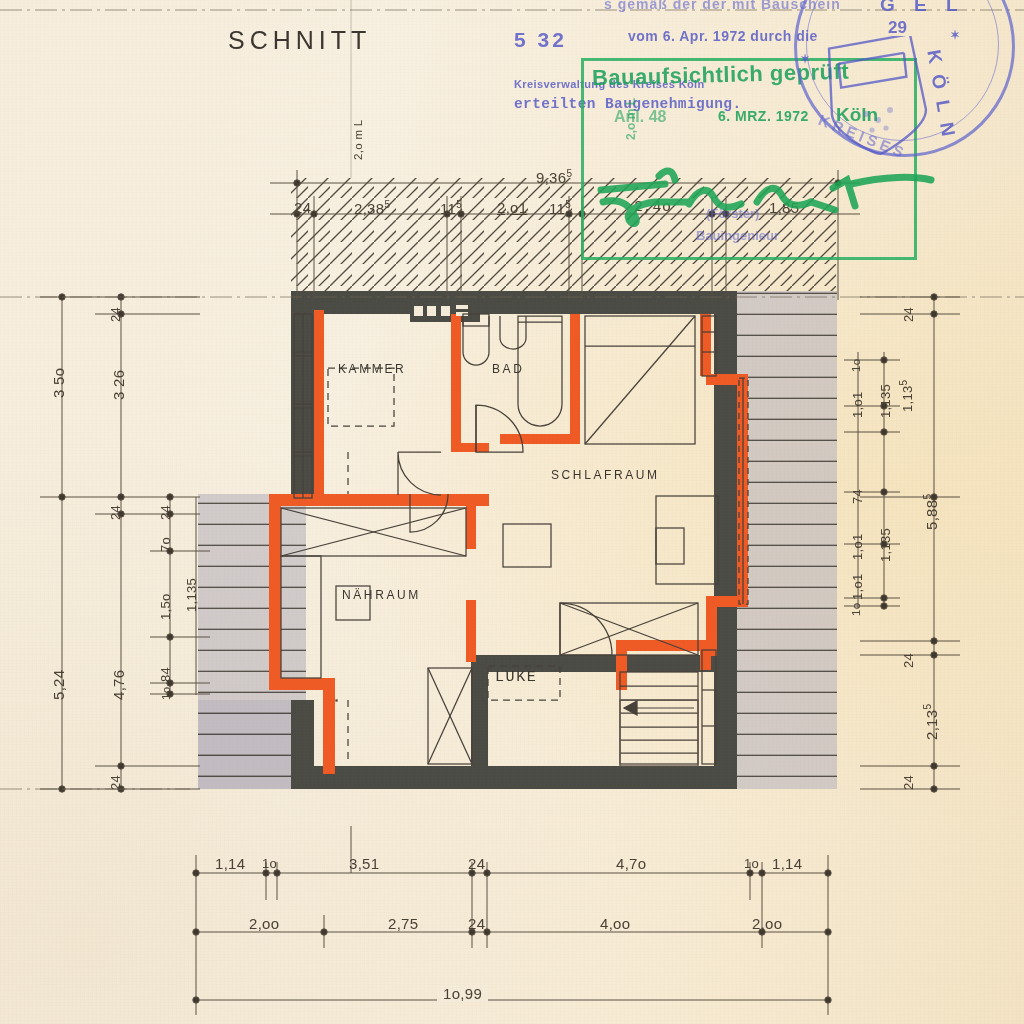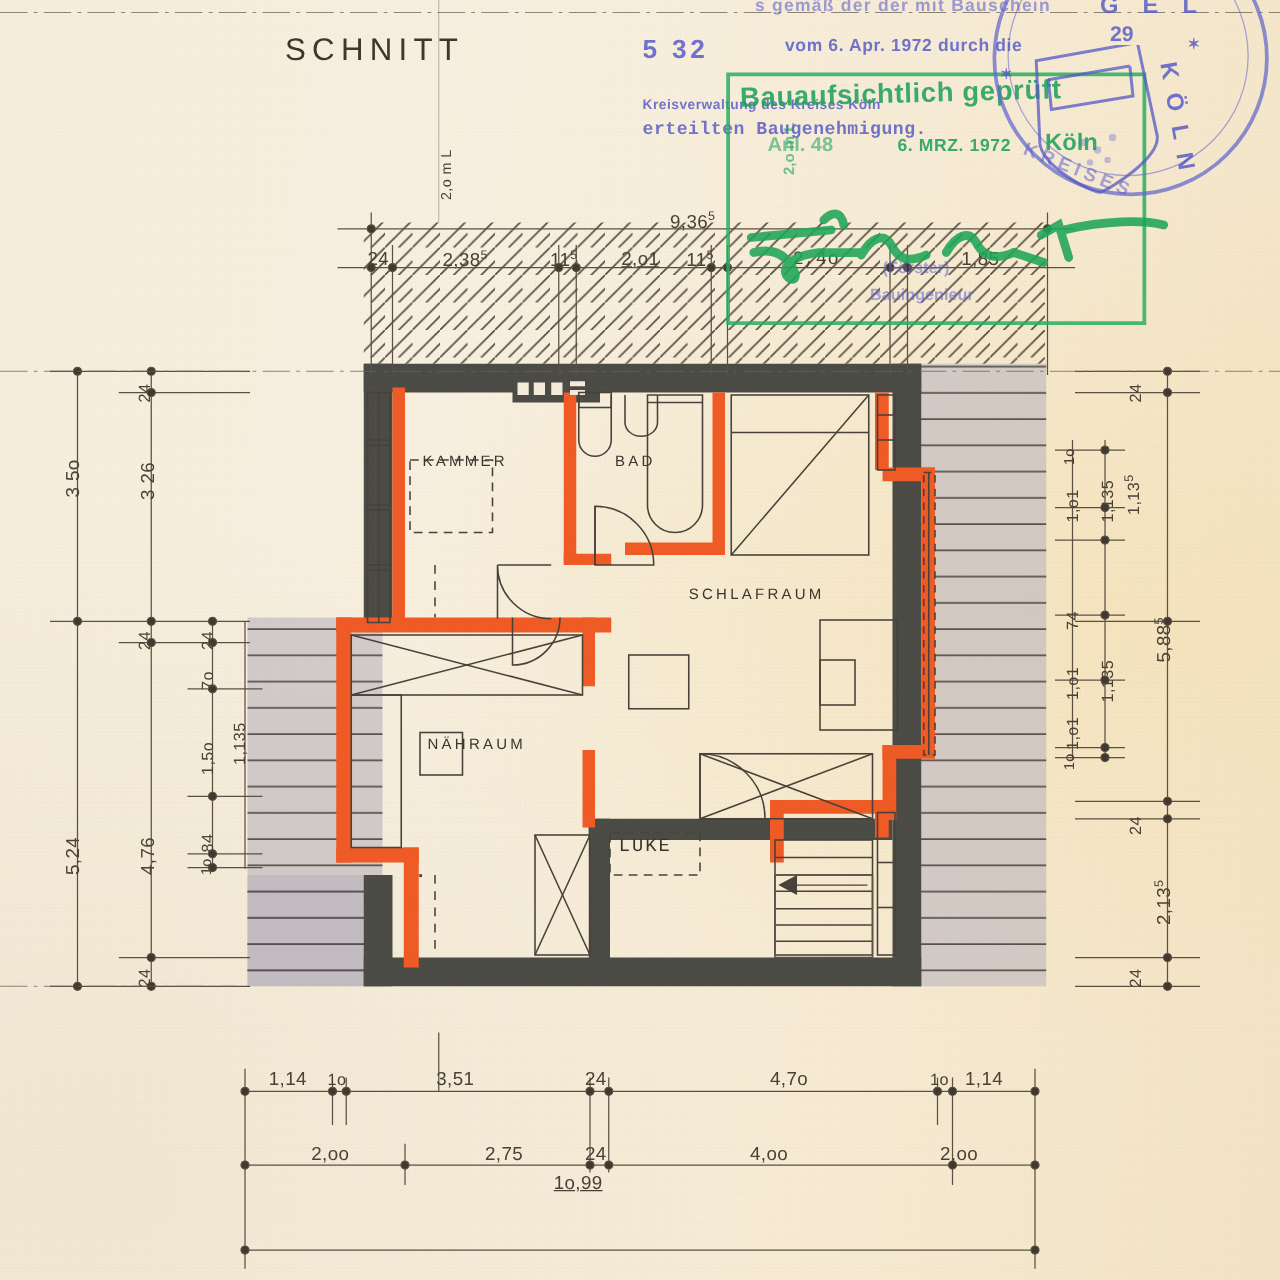--- a/index.html
+++ b/index.html
@@ -453,21 +453,21 @@
   <div class="lbl dim" style="left:616px;top:855px;">4,7o</div>
   <div class="lbl dim sm" style="left:744px;top:856px;">1o</div>
   <div class="lbl dim" style="left:772px;top:855px;">1,14</div>
 
   <div class="lbl dim" style="left:249px;top:915px;">2,oo</div>
   <div class="lbl dim" style="left:388px;top:915px;">2,75</div>
   <div class="lbl dim" style="left:468px;top:915px;">24</div>
   <div class="lbl dim" style="left:600px;top:915px;">4,oo</div>
   <div class="lbl dim" style="left:752px;top:915px;">2,oo</div>
 
-  <div class="lbl dim" style="left:437px;top:938px;background:#f5ebd9;padding:0 6px;text-decoration:underline;">1o,99</div>
+  <div class="lbl dim" style="left:437px;top:985px;background:#f5ebd9;padding:0 6px;">1o,99</div>
 
   <div class="lbl stamp-blue2" style="left:604px;top:-4px;font-size:14px;letter-spacing:1px;">s gemäß der der mit Bauschein</div>
 
   <div class="lbl stamp-blue" style="left:628px;top:28px;font-size:14px;letter-spacing:.5px;">vom   6. Apr. 1972  durch die</div>
   <div class="lbl stamp-blue" style="left:514px;top:78px;font-size:11px;letter-spacing:.4px;">Kreisverwaltung  des  Kreises  Köln</div>
   <div class="lbl stamp-blue" style="left:514px;top:96px;font-size:14.5px;letter-spacing:.4px;font-family:Liberation Mono, monospace;">erteilten Baugenehmigung.</div>
 
   <div class="green-box" style="left:581px;top:58px;width:330px;height:196px;"></div>
 
   <div class="lbl stamp-green" style="left:592px;top:62px;font-size:22px;letter-spacing:.5px;transform:rotate(-1.5deg);">Bauaufsichtlich geprüft</div>

